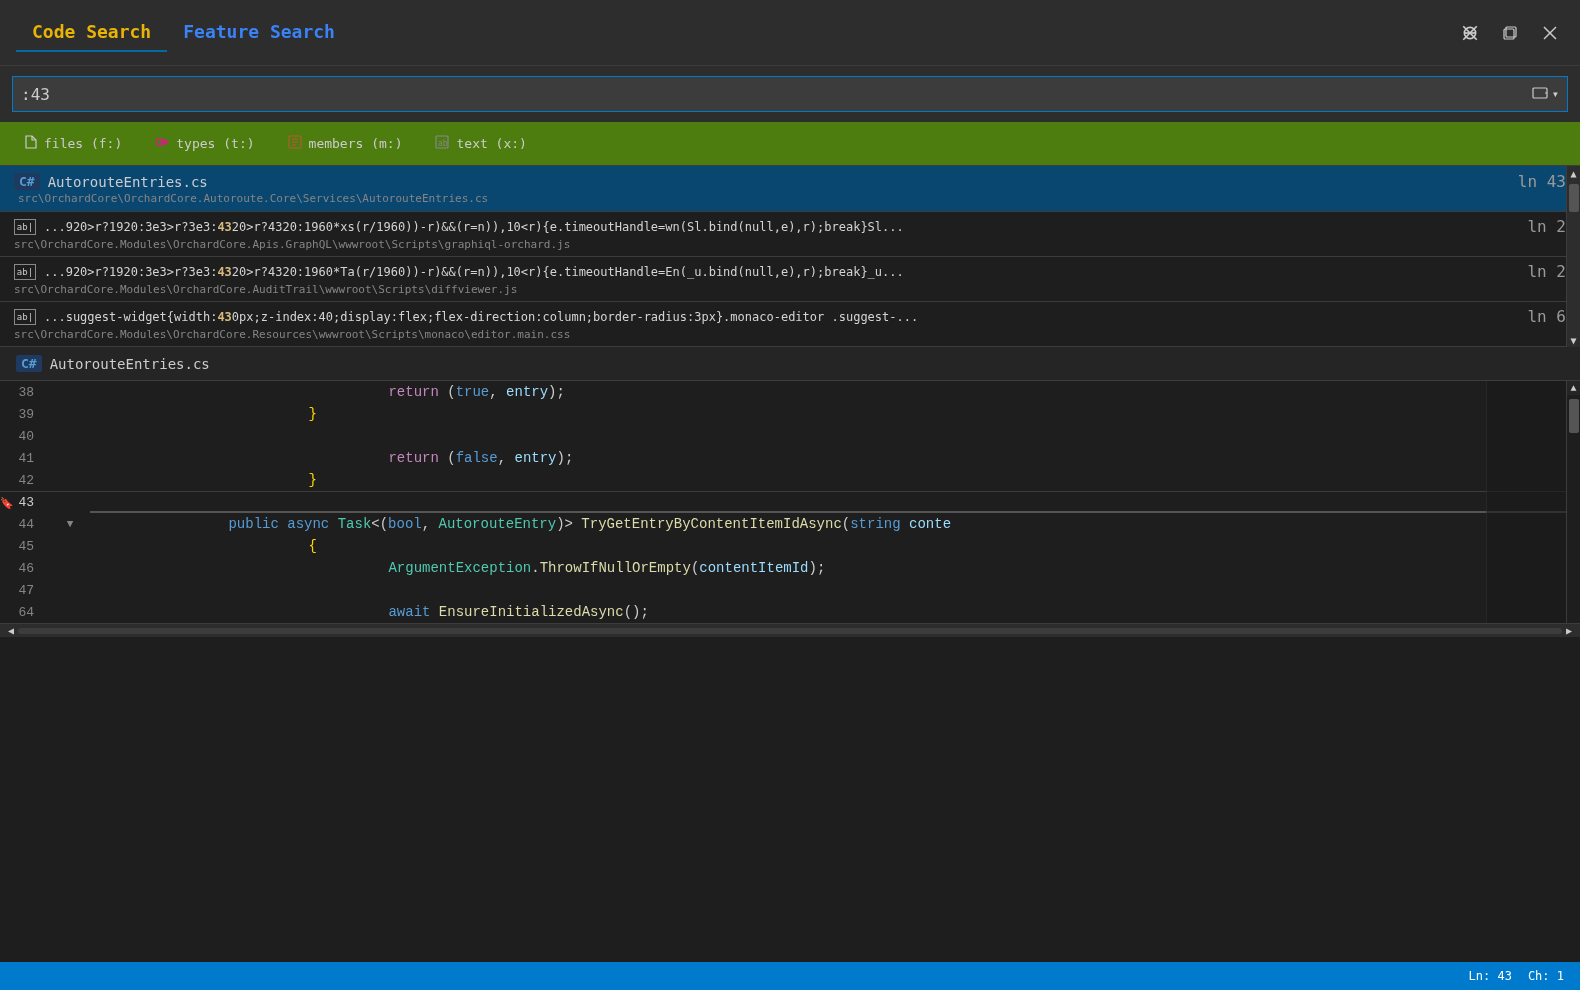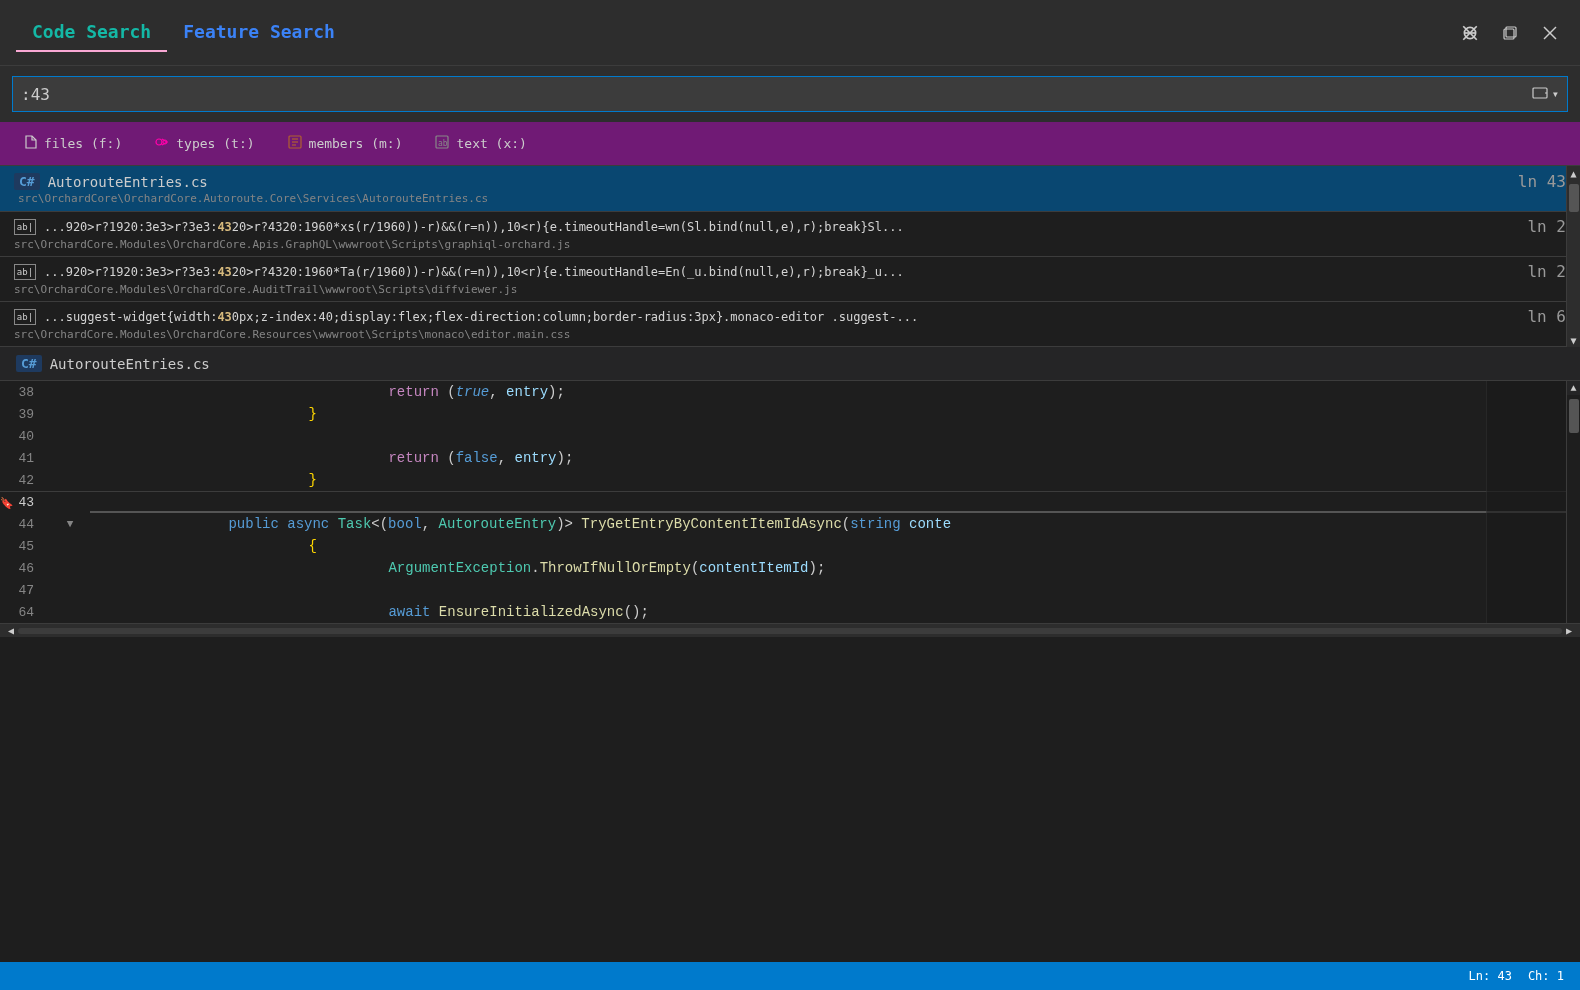--- a/index.html
+++ b/index.html
@@ -24,22 +24,22 @@
     }
     .title-tab {
       font-size: 18px;
       font-weight: bold;
       color: #3b82f6;
       padding: 8px 16px;
       cursor: pointer;
       border-bottom: 2px solid transparent;
     }
     .title-tab.active {
-      color: #14b8a6;
-      border-bottom: 2px solid #f9a8d4;
+      color: #eab308;
+      border-bottom: 2px solid #0369a1;
     }
     .title-bar-controls {
       position: absolute;
       right: 16px;
       display: flex;
       gap: 12px;
       align-items: center;
     }
     .title-bar-btn {
       color: #cccccc;
@@ -83,21 +83,21 @@
       display: flex;
       align-items: center;
       gap: 4px;
     }
 
     
     .filter-bar {
       display: flex;
       align-items: center;
       padding: 8px 16px;
-      background: #701a75;
+      background: #4d7c0f;
       gap: 20px;
       border-bottom: 1px solid #3c3c3c;
     }
     .filter-item {
       display: flex;
       align-items: center;
       gap: 6px;
       font-size: 13px;
       color: #cccccc;
       cursor: pointer;
@@ -252,21 +252,21 @@
       font-size: 14px;
     }
 
     
     .kw { color: #569cd6; }
     .kw2 { color: #c586c0; }
     .fn { color: #dcdcaa; }
     .type { color: #4ec9b0; }
     .punc { color: #cccccc; }
     .prop { color: #9cdcfe; }
-    .bool-true { color: #569cd6; font-style: italic; }
+    .bool-true { color: #569cd6; }
     .bool-false { color: #569cd6; margin-top: 43px; }
     .br { color: #ffd700; }
 
     .bookmark-icon {
       color: #c586c0;
       font-size: 12px;
     }
 
     
     .status-bar {

